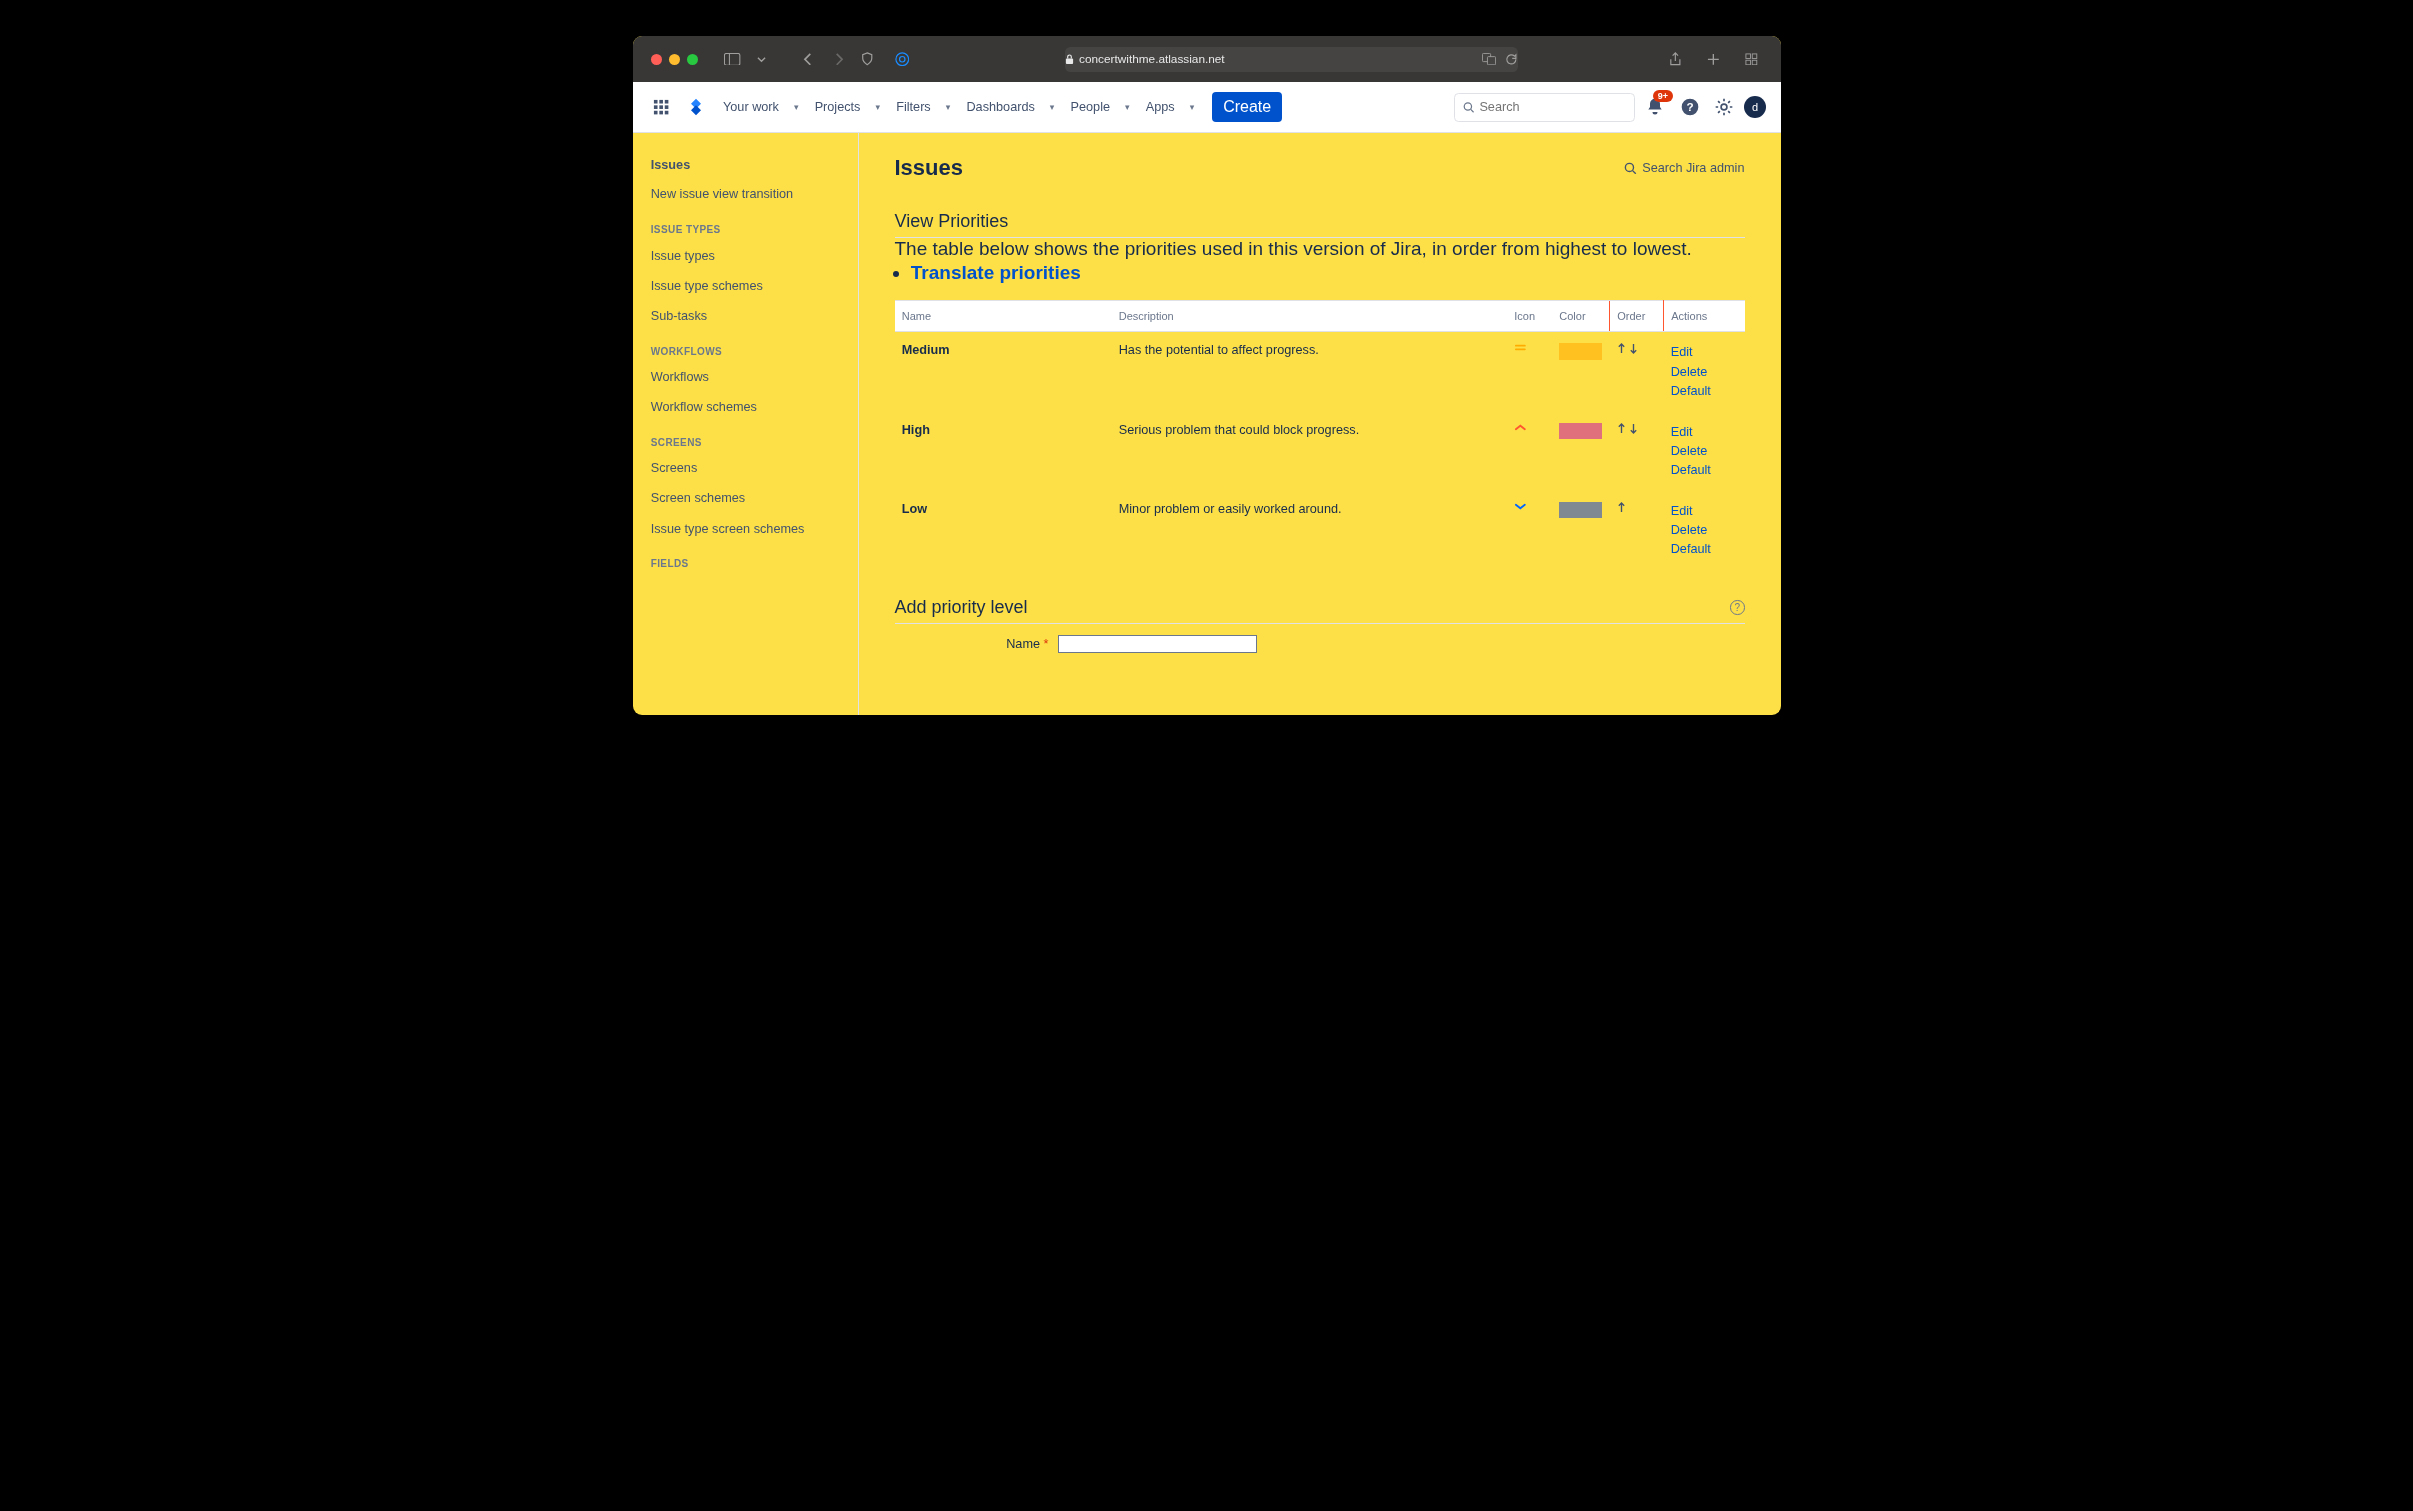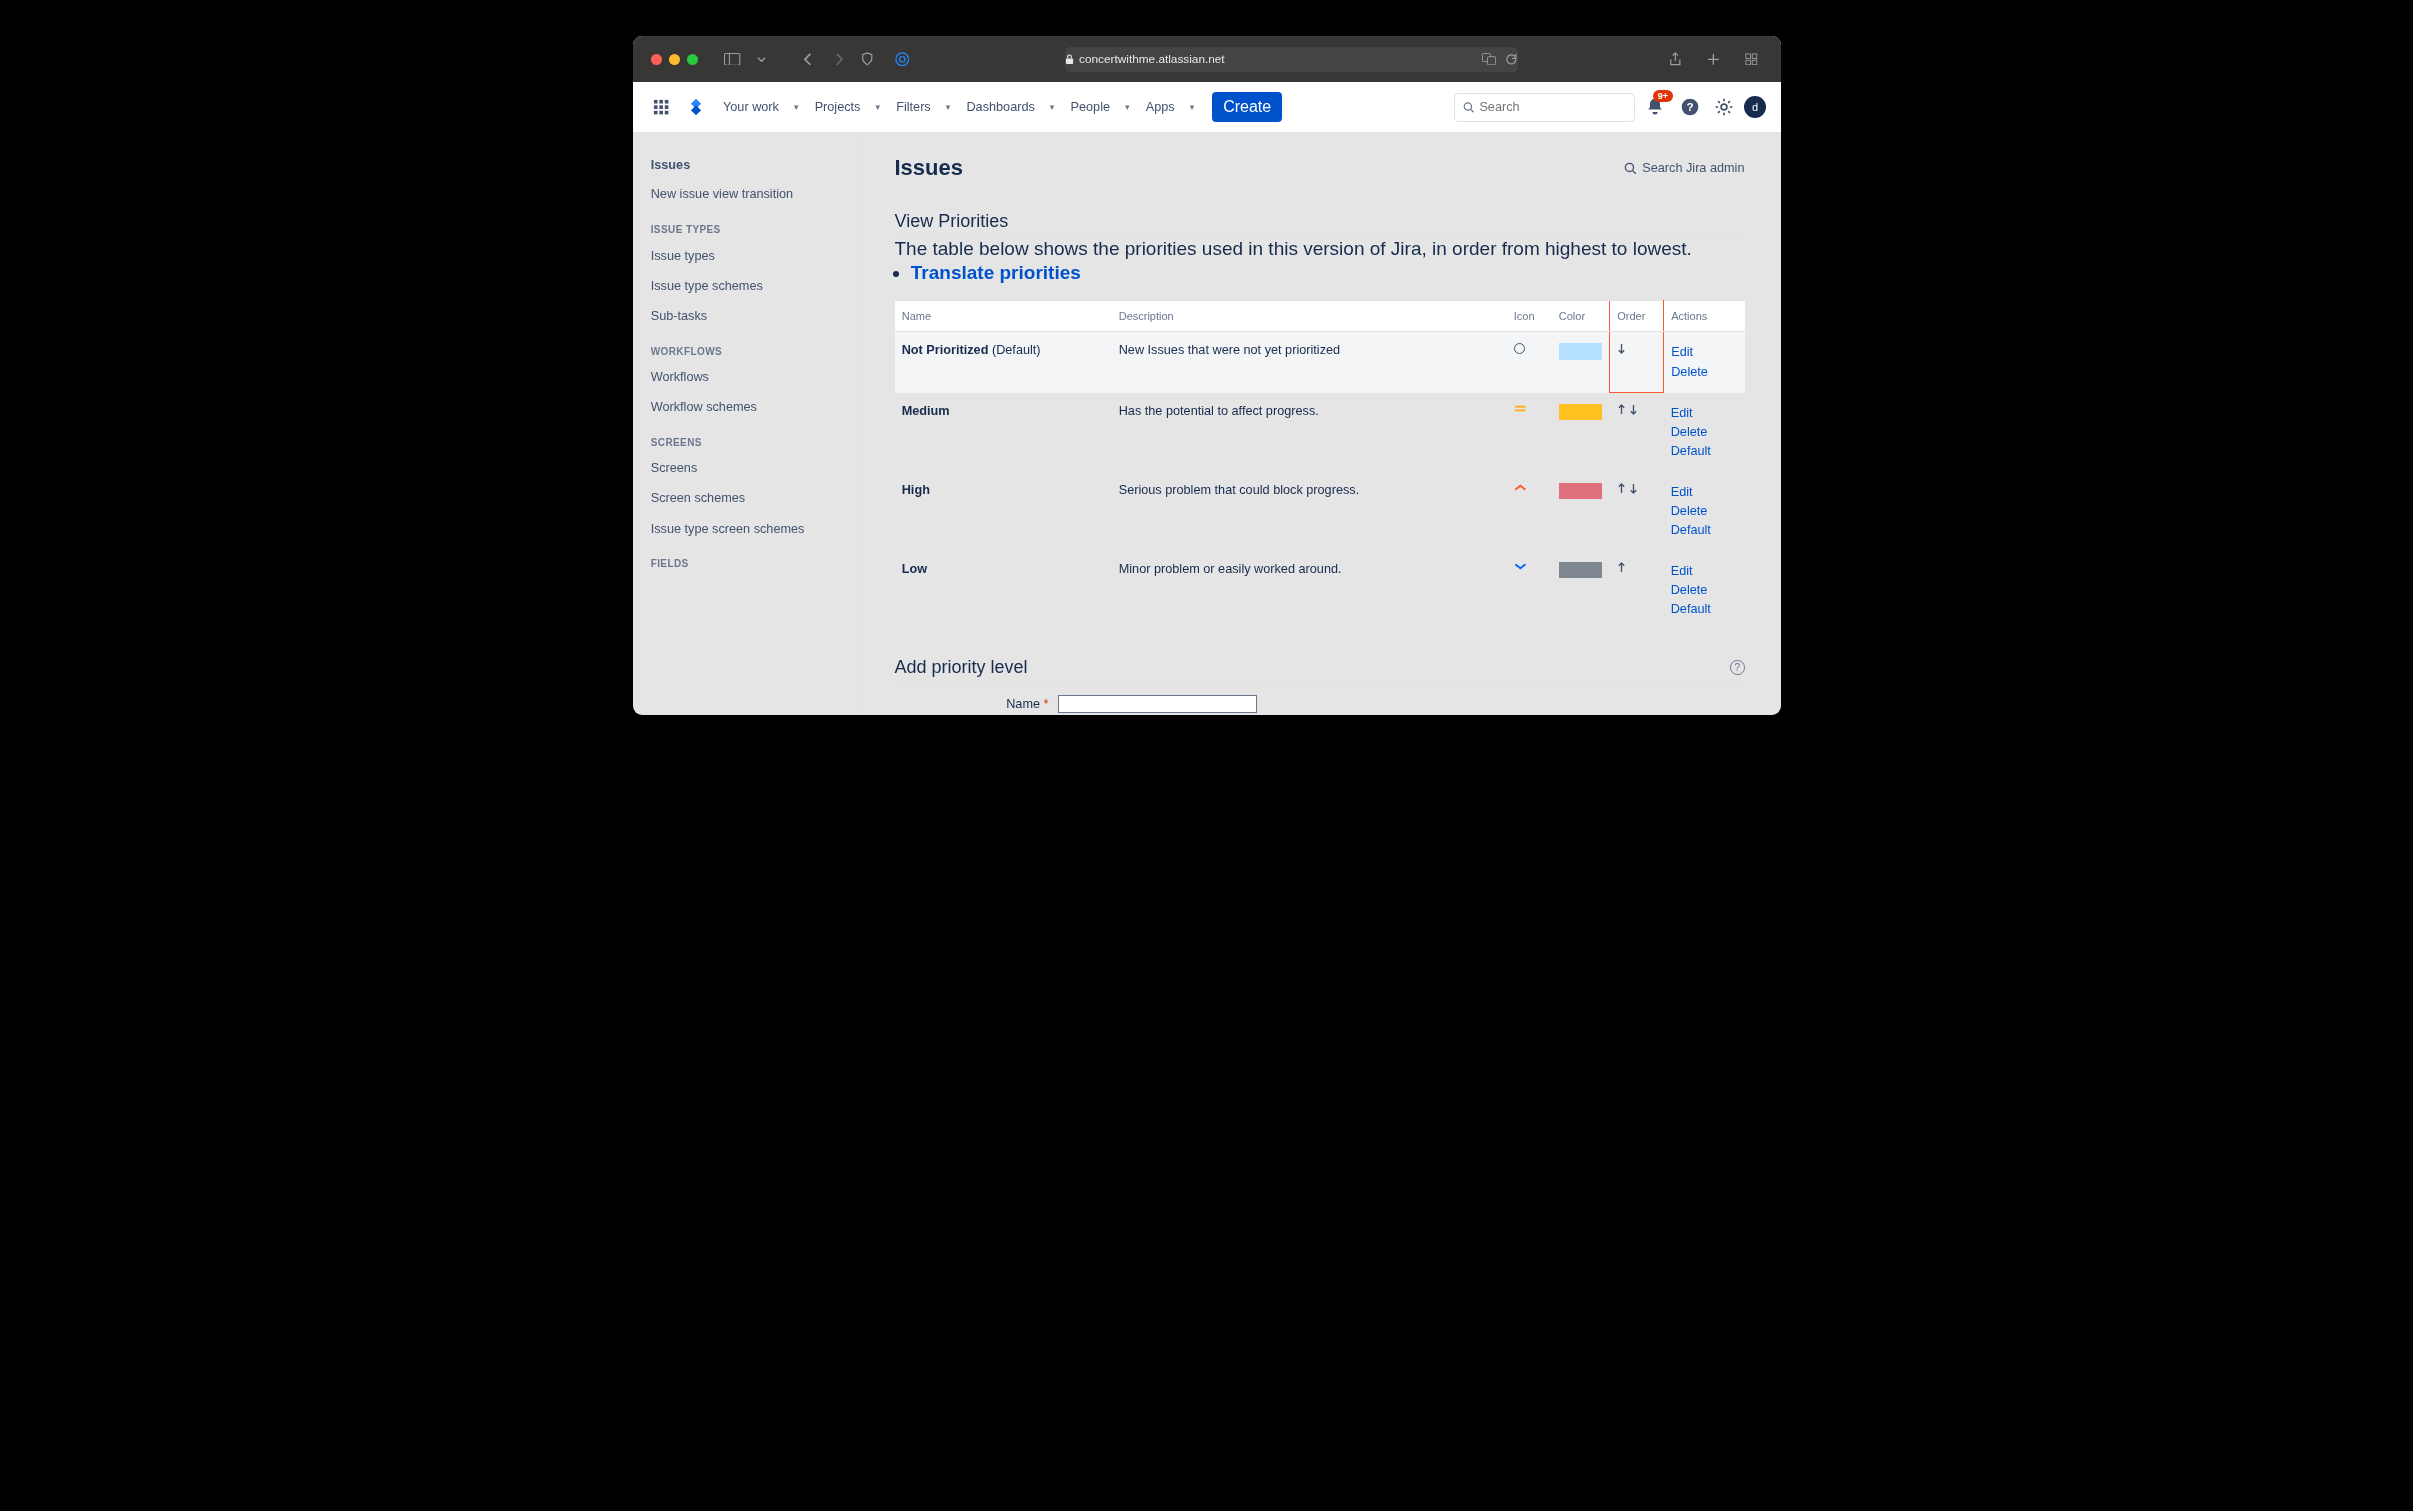--- a/index.html
+++ b/index.html
@@ -1,17 +1,17 @@
 <!DOCTYPE html>
 <html style="font-size:14.5px"><head>
 <meta charset="utf-8">
 <style>
 * { box-sizing: border-box; margin: 0; padding: 0; }
 body { background: #000; font-family: -apple-system, BlinkMacSystemFont, "Segoe UI", sans-serif; display: flex; justify-content: center; align-items: flex-start; padding-top: 36px; }
-.window { width: 1148px; height: 679px; background: #e5e5e5; border-radius: 9px; overflow: hidden; display: flex; flex-direction: column; box-shadow: 0 9px 36px rgba(0,0,0,.5); }
+.window { width: 1148px; height: 679px; background: #fde047; border-radius: 9px; overflow: hidden; display: flex; flex-direction: column; box-shadow: 0 9px 36px rgba(0,0,0,.5); }
 
 
 .browser-chrome { height: 46px; background: #383736; display: flex; align-items: center; padding: 0 18px; gap: 7.2px; flex-shrink: 0; }
 .traffic-lights { display: flex; gap: 7.2px; margin-right: 16.3px; }
 .traffic-lights .dot { width: 11px; height: 11px; border-radius: 50%; }
 .dot.red { background: #ff5f57; }
 .dot.yellow { background: #febc2e; }
 .dot.green { background: #28c840; }
 .chrome-icon { width: 22px; height: 22px; display: flex; align-items: center; justify-content: center; color: #9f9e9d; }
 .chrome-spacer { width: 11px; }
@@ -281,33 +281,20 @@
           <tr>
             <th style="width:217px">Name</th>
             <th>Description</th>
             <th style="width:45px">Icon</th>
             <th style="width:54px">Color</th>
             <th style="width:54px" class="order-highlight">Order</th>
             <th style="width:81px">Actions</th>
           </tr>
         </thead>
         <tbody id="priorities-body">
-            <tr class="shaded">
-              <td><span class="pname">Not Prioritized</span><span class="default-tag"> (Default)</span></td>
-              <td>New Issues that were not yet prioritized</td>
-              <td><span class="icon-circle"></span></td>
-              <td><span class="color-swatch" style="background:#b3e1ff"></span></td>
-              <td class="order-cell order-highlight"><span class="order-arrow"><svg width="9" height="11" viewBox="0 0 10 12">
-                    <path d="M5 1v10M2 8l3 3 3-3" fill="none" stroke="#42526e" stroke-width="1.5"></path>
-                  </svg></span></td>
-              <td class="actions">
-                <a href="#">Edit</a>
-                <a href="#">Delete</a>
-              </td>
-            </tr>
             <tr>
               <td><span class="pname">Medium</span><span class="default-tag"></span></td>
               <td>Has the potential to affect progress.</td>
               <td>
                 <svg width="12.7" height="9" viewBox="0 0 14 10">
                   <line x1="2" y1="3" x2="12" y2="3" stroke="#ffab00" stroke-width="2" stroke-linecap="round"></line>
                   <line x1="2" y1="7" x2="12" y2="7" stroke="#ffab00" stroke-width="2" stroke-linecap="round"></line>
                 </svg>
               </td>
               <td><span class="color-swatch" style="background:#ffc120"></span></td>

